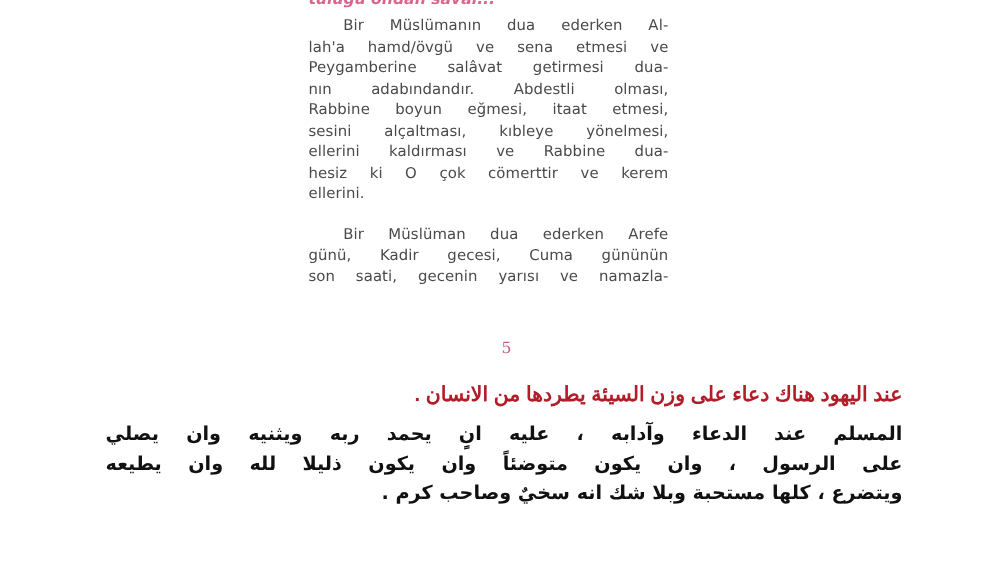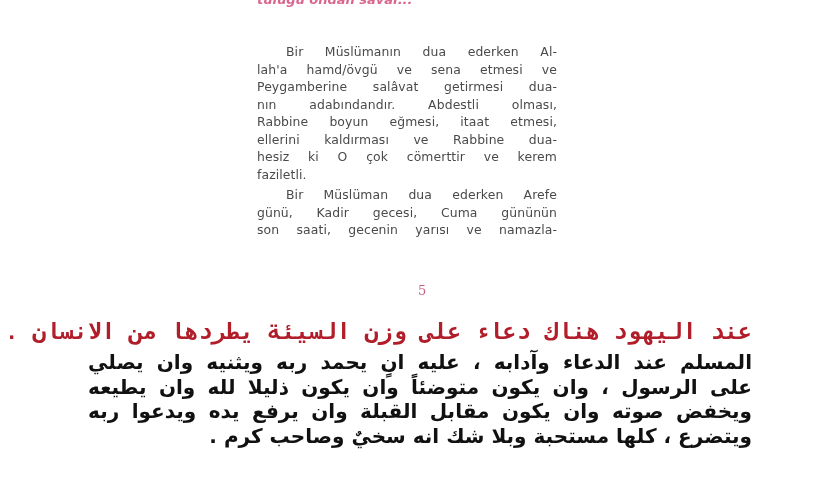--- a/index.html
+++ b/index.html
@@ -60,74 +60,74 @@
       top: 283px;
       font-family: "DejaVu Serif", serif;
       font-size: 13px;
       color: #c2607e;
     }
     .arabic-heading {
       position: absolute;
       right: 66px;
       top: 318px;
       direction: rtl;
-      font-family: Liberation Mono, monospace;
+      font-family: Liberation Sans, sans-serif;
       font-weight: bold;
-      font-size: 23px;
+      font-size: 17px;
       color: #b21d2a;
       white-space: nowrap;
     }
     .arabic-body {
       position: absolute;
       left: 88px;
       top: 350px;
       width: 664px;
       direction: rtl;
       font-family: "DejaVu Sans", sans-serif;
       font-weight: bold;
-      font-size: 20px;
+      font-size: 16px;
       color: #111111;
     }
     .arabic-body .aline {
       display: block;
       height: 24.5px;
       line-height: 24.5px;
       white-space: nowrap;
       text-align: justify;
       text-align-last: justify;
     }
     .arabic-body .aline.last {
       text-align-last: right;
     }
   </style>
 </head>
 <body>
 
 <div class="quote-tail">tuluğu ondan savar..."</div>
 
 <div class="page-scan">
-  <div class="para" style="top:12px;margin-top:31px;">
+  <div class="para" style="top:12px;">
     <span class="line indent">Bir Müslümanın dua ederken Al-</span>
     <span class="line">lah'a hamd/övgü ve sena etmesi ve</span>
     <span class="line">Peygamberine salâvat getirmesi dua-</span>
     <span class="line">nın adabındandır. Abdestli olması,</span>
     <span class="line">Rabbine boyun eğmesi, itaat etmesi,</span>
+    <span class="line">sesini alçaltması, kıbleye yönelmesi,</span>
     <span class="line">ellerini kaldırması ve Rabbine dua-</span>
     <span class="line">hesiz ki O çok cömerttir ve kerem</span>
-    <span class="line last">faziletli.</span>
+    <span class="line last">ellerini.</span>
   </div>
   <div class="para" style="top:186px;">
     <span class="line indent">Bir Müslüman dua ederken Arefe</span>
     <span class="line">günü, Kadir gecesi, Cuma gününün</span>
     <span class="line">son saati, gecenin yarısı ve namazla-</span>
   </div>
 </div>
 
 <div class="page-number">5</div>
 
 <div class="arabic-heading">عند اليهود هناك دعاء على وزن السيئة يطردها من الانسان .</div>
 
 <div class="arabic-body">
   <span class="aline">المسلم عند الدعاء وآدابه ، عليه انٍ يحمد ربه ويثنيه وان يصلي</span>
   <span class="aline">على الرسول ، وان يكون متوضئاً وان يكون ذليلا لله وان يطيعه</span>
-  <span class="aline">ويخفض صوته وان يكون مقابل القبلة وان يرفع يده ويدعوا ربه</span>
   <span class="aline last">ويتضرع ، كلها مستحبة وبلا شك انه سخيٌ وصاحب كرم .</span>
 </div>
 
 </body></html>

